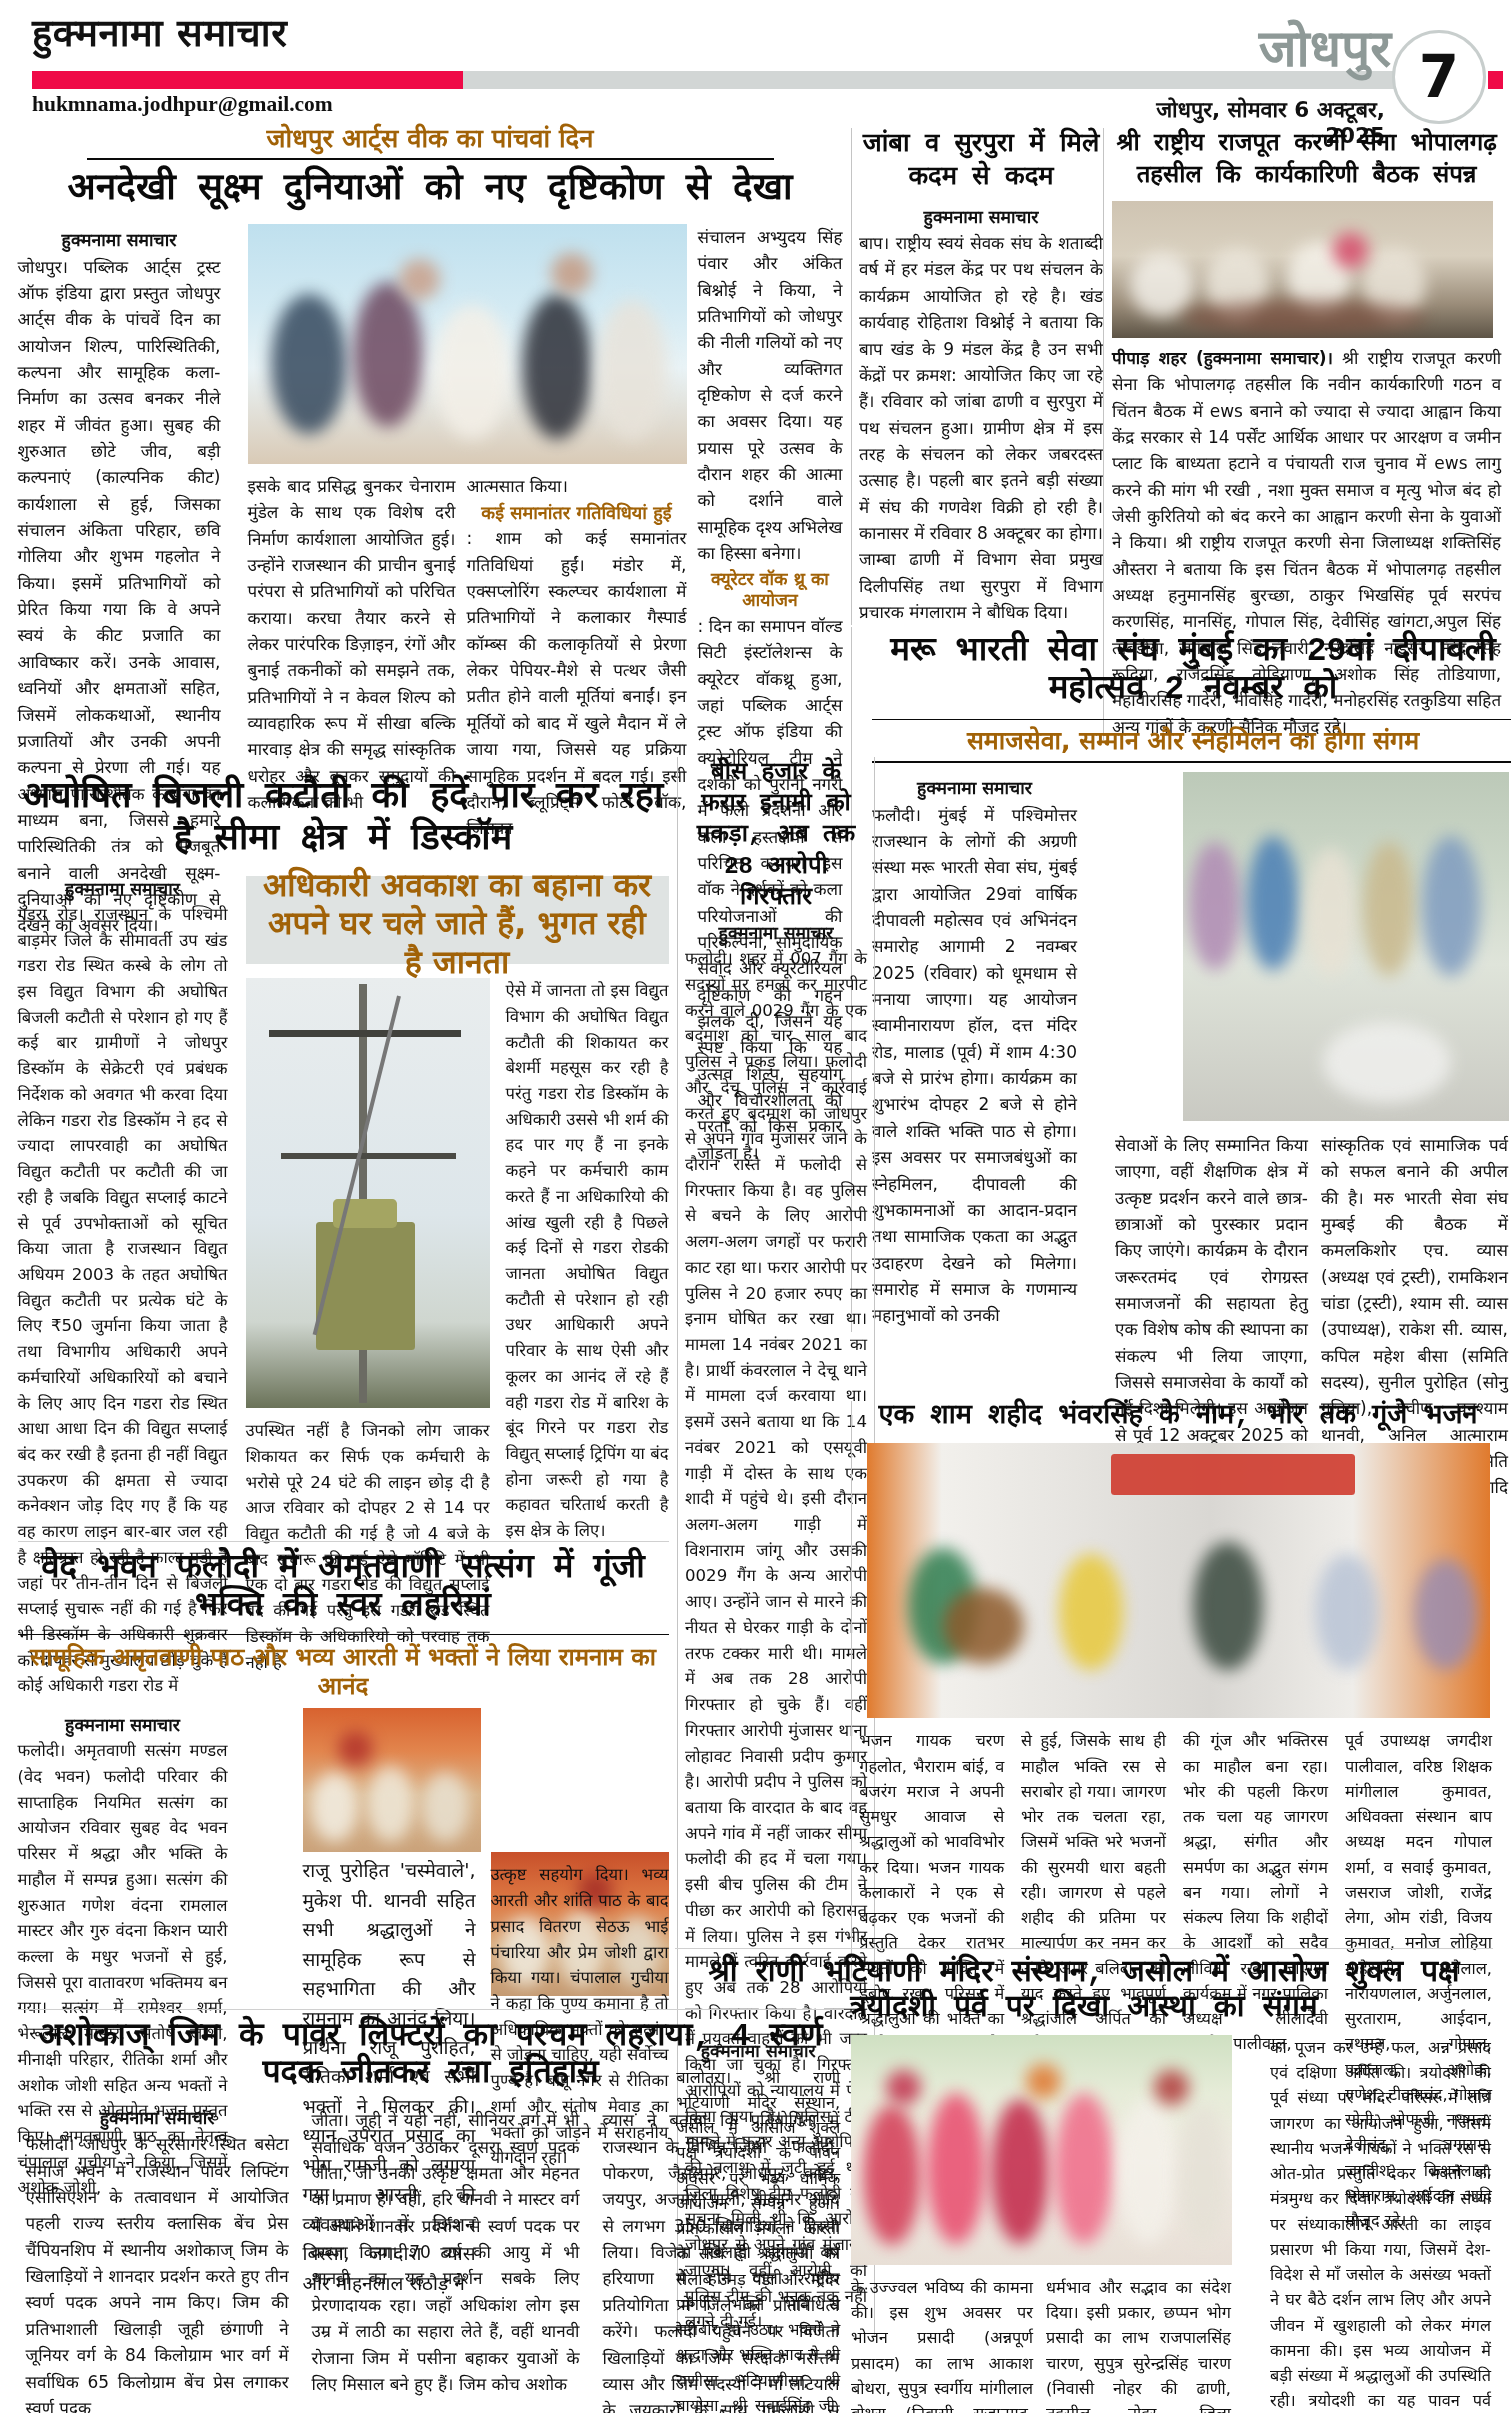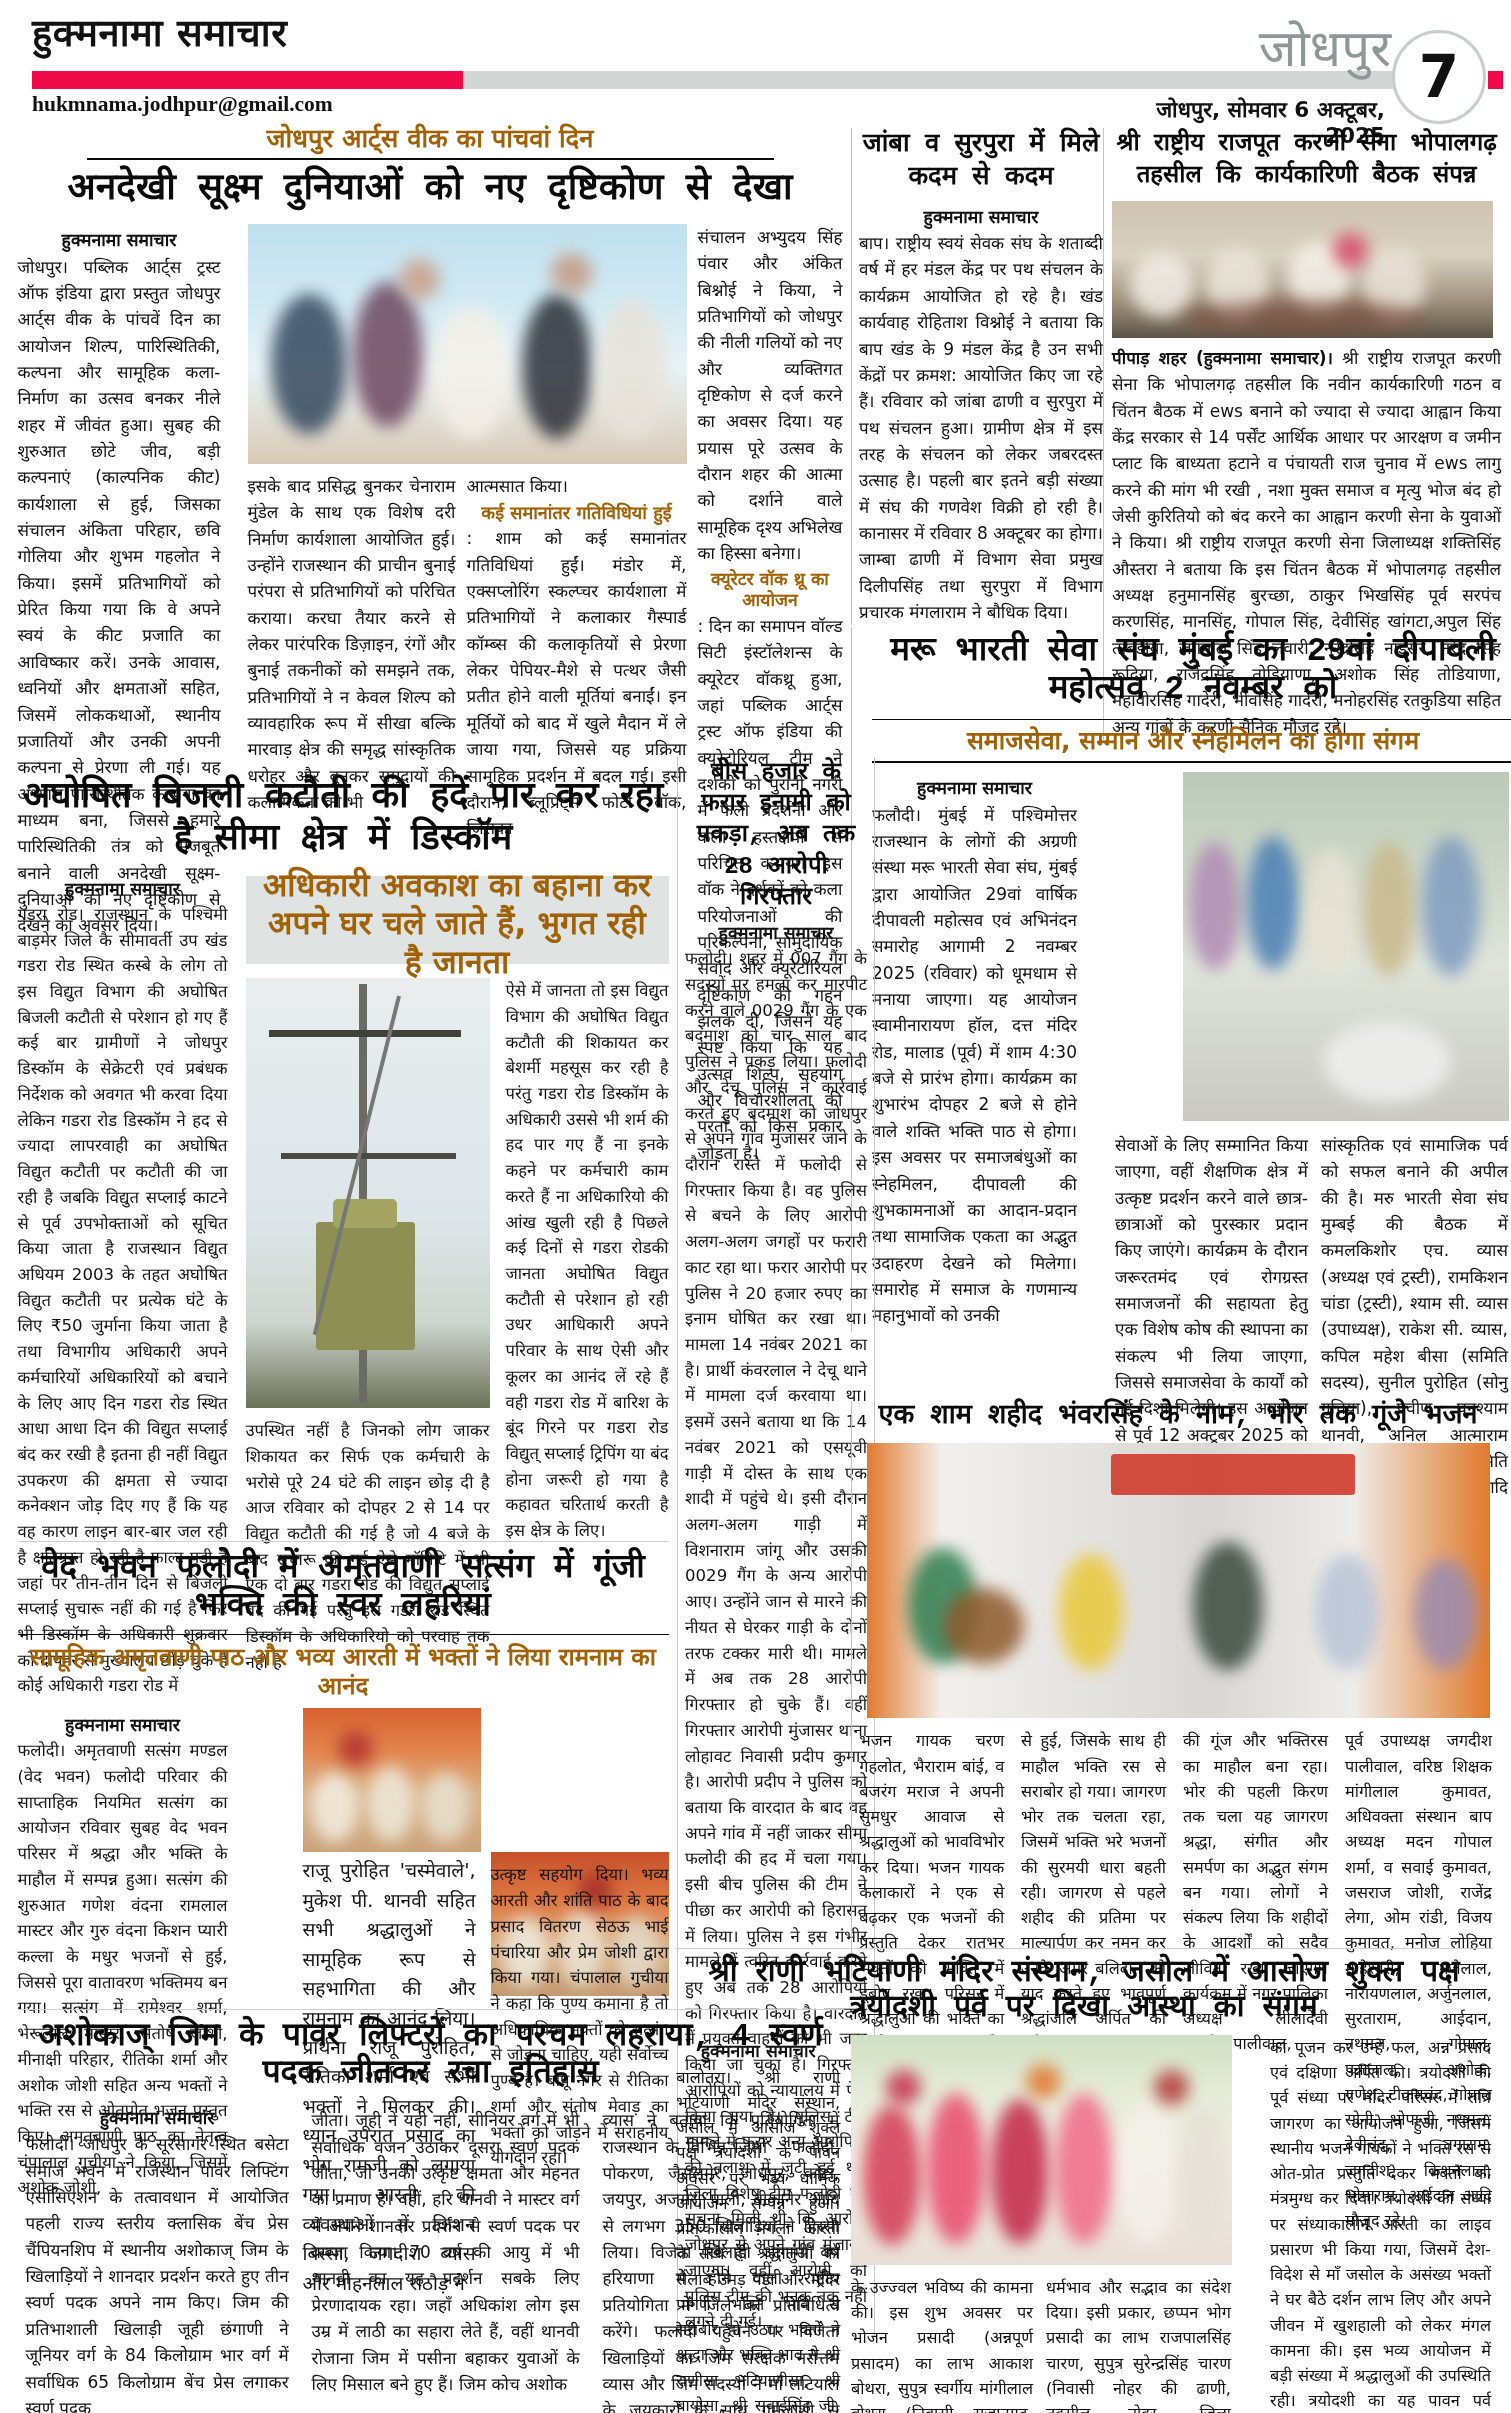--- a/index.html
+++ b/index.html
@@ -17,21 +17,21 @@
   .serif{font-family:"Liberation Serif",serif;}
 </style>
 </head>
 <body>
 
 <div class="abs" style="left:0;top:0;width:1511px;height:122px;">
   <div class="abs" style="left:32px;top:4.7px;font-size:38px;font-weight:900;letter-spacing:0.6px;">हुक्मनामा समाचार</div>
   <div class="abs" style="left:32px;top:71px;width:431px;height:17.5px;background:#ef0a47;"></div>
   <div class="abs" style="left:463px;top:71px;width:1021px;height:17.5px;background:#d2d6d5;"></div>
   <div class="abs" style="left:1488px;top:71px;width:15px;height:17.5px;background:#ef0a47;"></div>
-  <div class="abs" style="left:1187px;top:10.5px;width:204px;text-align:right;font-size:51px;font-weight:400;color:#8e9997;">जोधपुर</div>
+  <div class="abs" style="left:1187px;top:10.5px;width:204px;text-align:right;font-size:51px;font-weight:700;color:#8e9997;">जोधपुर</div>
   <div class="abs" style="left:1392px;top:30px;width:88px;height:88px;background:#fff;border:3.5px solid #c8cecd;border-radius:50%;display:flex;align-items:center;justify-content:center;">
     <span style="font-size:58px;font-weight:800;">7</span>
   </div>
   <div class="abs serif" style="left:32px;top:92px;font-size:21.5px;font-weight:700;">hukmnama.jodhpur@gmail.com</div>
   <div class="abs" style="left:1106px;top:94px;width:279px;text-align:right;font-size:21.5px;font-weight:800;">जोधपुर, सोमवार 6 अक्टूबर, 2025</div>
 </div>
 
 <div class="abs" style="left:17.5px;top:123px;width:825px;">
   <div class="sub" style="font-size:25.6px;">जोधपुर आर्ट्स वीक का पांचवां दिन</div>
   <div class="rule" style="width:687px;margin:4.7px auto 0 auto;"></div>

